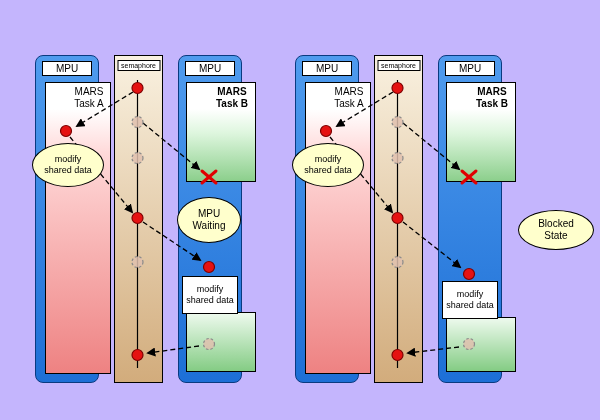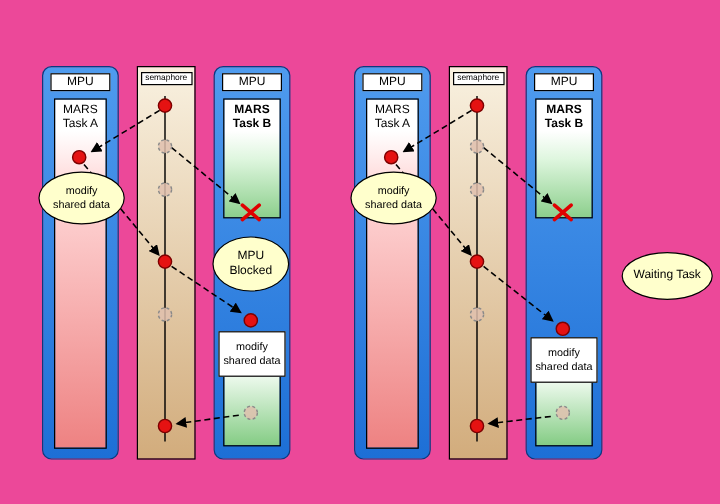--- a/index.html
+++ b/index.html
@@ -1,26 +1,26 @@
 <!DOCTYPE html>
 <html><head>
 <meta charset="utf-8">
 <style>
   html,body{margin:0;padding:0;background:#000;}
-  .canvas{position:relative;width:600px;height:420px;background:#ec4899;overflow:hidden;
+  .canvas{position:relative;width:600px;height:420px;background:#c4b5fd;overflow:hidden;
           font-family:"Liberation Sans","DejaVu Sans",sans-serif;color:#000;}
   .mpu-col{position:absolute;background:linear-gradient(to bottom,#4f9bee,#1d6fd6);
            border:1px solid #0a3a80;border-radius:8px;z-index:1;}
   .col-header{position:absolute;top:5px;left:50%;transform:translateX(-50%);width:48px;
               background:#fff;border:1px solid #000;font-size:10px;text-align:center;padding:1px 0;}
   .sem-col{position:absolute;background:linear-gradient(to bottom,#f9f1e0,#d2ac7c);
            border:1px solid #000;z-index:1;}
   .sem-header{position:absolute;top:4px;left:50%;transform:translateX(-50%);width:41px;
               background:#fff;border:1px solid #000;font-size:7px;text-align:center;padding:1px 0;}
-  .task-bar{position:absolute;border:1px solid #000;z-index:2;}
+  .task-bar{position:absolute;border:1px solid #000;z-index:2;padding-left:22px;}
   .task-a{background:linear-gradient(to bottom,#ffffff 0px,#ffffff 26px,#ffd9d9 70px,#ee8282 100%);}
   .task-b{background:linear-gradient(to bottom,#ffffff 0px,#ffffff 26px,#def6de 50px,#8ccf8c 100%);font-weight:bold;}
   .task-b2{background:linear-gradient(to bottom,#eefaee,#84cc84);}
   .task-c{background:linear-gradient(to bottom,#ffffff 0px,#ffffff 26px,#dedef8 45px,#7b6cdf 100%);}
   .bar-label{font-size:10px;text-align:center;padding-top:3px;line-height:1.15;}
   .ellipse{position:absolute;background:#ffffcc;border:1px solid #000;border-radius:50%;
            display:flex;align-items:center;justify-content:center;text-align:center;
            font-size:9px;line-height:1.2;z-index:4;padding:0 8px;box-sizing:border-box;}
   .ellipse.big{font-size:10px;}
   .modify-box{position:absolute;background:#fff;border:1px solid #000;display:flex;
@@ -52,21 +52,21 @@
   </div>
   <div class="modify-box" style="left:182px;top:276px;width:54px;height:36px">
     <span>modify shared data</span>
   </div>
   <div class="task-bar task-b2" style="left:186px;top:312px;width:46px;height:58px"></div>
 
   <div class="ellipse" style="left:32px;top:143px;width:72px;height:44px">
     <span>modify shared data</span>
   </div>
   <div class="ellipse big" style="left:177px;top:197px;width:64px;height:46px">
-    <span>MPU Blocked</span>
+    <span>MPU Waiting</span>
   </div>
 
   <div class="mpu-col" style="left:295px;top:55px;width:62px;height:326px">
     <div class="col-header">MPU</div>
   </div>
   <div class="task-bar task-a" style="left:305px;top:82px;width:42px;height:290px">
     <div class="bar-label">MARS Task A</div>
   </div>
 
   <div class="sem-col" style="left:374px;top:55px;width:47px;height:326px">
@@ -81,21 +81,21 @@
   </div>
   <div class="modify-box" style="left:442px;top:281px;width:54px;height:36px">
     <span>modify shared data</span>
   </div>
   <div class="task-bar task-b2" style="left:446px;top:317px;width:46px;height:53px"></div>
 
   <div class="ellipse" style="left:292px;top:143px;width:72px;height:44px">
     <span>modify shared data</span>
   </div>
   <div class="ellipse big" style="left:518px;top:210px;width:76px;height:40px">
-    <span>Waiting Task</span>
+    <span>Blocked State</span>
   </div>
 
   <svg class="overlay" width="600" height="420">
     <defs>
       <marker id="arr" viewBox="0 0 10 10" refX="8" refY="5" markerWidth="7" markerHeight="7" orient="auto">
         <path d="M0,0 L10,5 L0,10 z" fill="#000"></path>
       </marker>
     </defs>
 
     <g>

